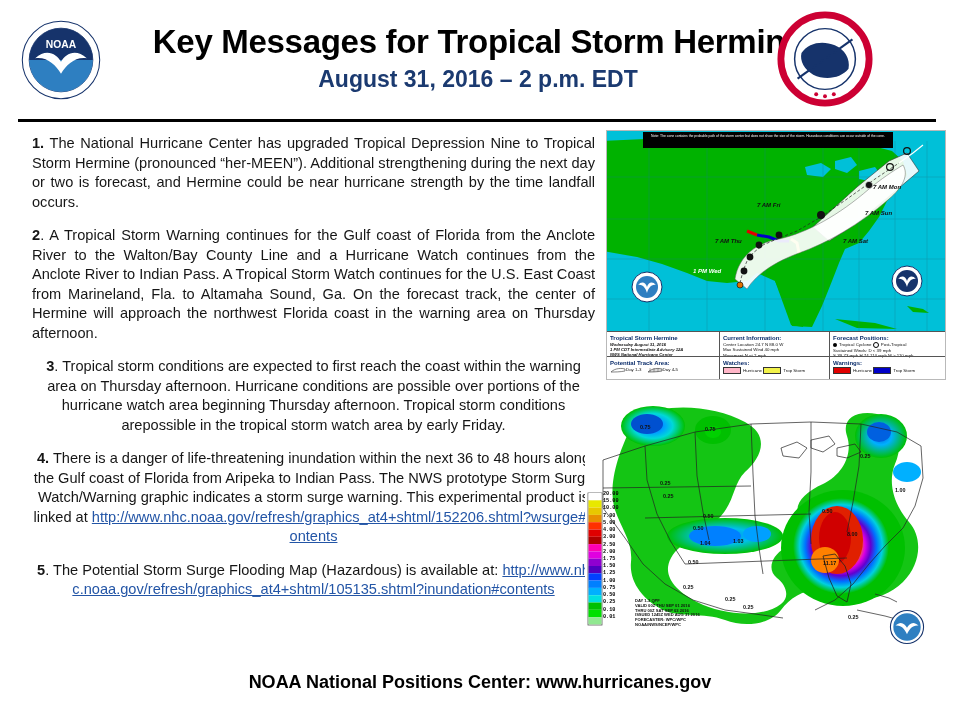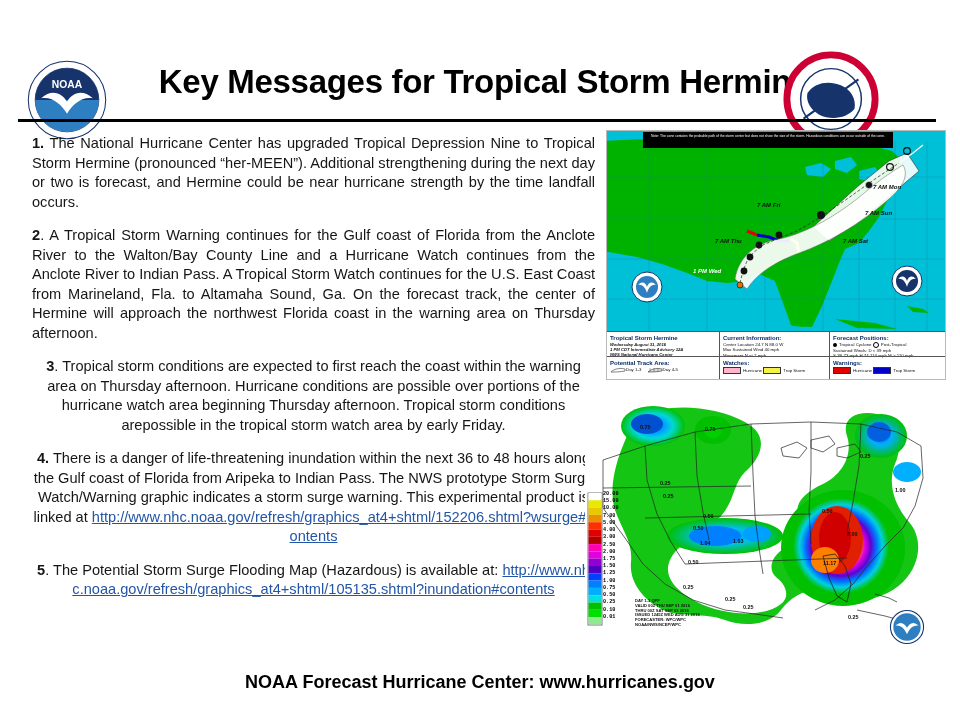--- a/index.html
+++ b/index.html
@@ -13,24 +13,23 @@
     height: 720px;
     overflow: hidden;
     font-family: "Liberation Sans", sans-serif;
     color: #000;
     position: relative;
   }
 
   
   .header {
     position: absolute;
-    left: 6px; top: 0;
+    left: 0; top: 0;
     width: 886px;
     height: 118px;
-    margin-top: 40px;
   }
   .logo-noaa {
     position: absolute;
     left: 18px; top: 14px;
     width: 86px; height: 92px;
   }
   .logo-nws {
     position: absolute;
     right: 12px; top: 10px;
     width: 98px; height: 98px;
@@ -207,20 +206,21 @@
     <circle cx="50" cy="50" r="45" fill="none" stroke="#16336b" stroke-width="1.2"></circle>
     <circle cx="50" cy="50" r="37" fill="none" stroke="#16336b" stroke-width="1"></circle>
     <path d="M13,50 a37,37 0 0 0 74,0 z" fill="#2e7fc1"></path>
     <path d="M13,50 a37,37 0 0 1 74,0 z" fill="#16336b"></path>
     <path d="M20,48 C33,36 45,43 50,52 C55,43 67,36 80,48 C66,46 56,56 50,66 C44,56 34,46 20,48 Z" fill="#ffffff"></path>
     <text x="50" y="36" font-family="Liberation Sans, sans-serif" font-size="12" font-weight="bold" fill="#ffffff" text-anchor="middle">NOAA</text>
   </svg>
 
   <div class="header-text">
     <div class="title-main">Key Messages for Tropical Storm Hermine</div>
+    <div class="title-sub">August 31, 2016 – 2 p.m. EDT</div>
   </div>
 
   <svg class="logo-nws" viewBox="0 0 100 100">
     <circle cx="50" cy="50" r="46" fill="#ffffff"></circle>
     <circle cx="50" cy="50" r="45" fill="none" stroke="#cc0033" stroke-width="7"></circle>
     <circle cx="50" cy="50" r="31" fill="#ffffff" stroke="#16336b" stroke-width="1.5"></circle>
     <path d="M26,44 C33,33 48,31 60,36 C70,40 76,50 74,60 C66,70 50,72 38,66 C29,61 24,52 26,44 Z" fill="#16336b"></path>
     <path d="M22,70 L78,30" stroke="#16336b" stroke-width="2.2" fill="none"></path>
     <g fill="#cc0033">
       <circle cx="41" cy="86" r="2"></circle>
@@ -558,13 +558,13 @@
       <span class="contour-label" style="left: 263px; top: 226px;">0.25</span>
     </div>
 
   <svg class="qpf-noaa-badge" viewBox="0 0 100 100">
     <circle cx="50" cy="50" r="46" fill="#ffffff" stroke="#16336b" stroke-width="3"></circle>
     <circle cx="50" cy="50" r="38" fill="#2e7fc1"></circle>
     <path d="M18,46 C32,32 44,40 50,52 C56,40 68,32 82,46 C66,44 56,56 50,70 C44,56 34,44 18,46 Z" fill="#ffffff"></path>
   </svg>
 </div>
 
-<div class="footer">NOAA Forecast Hurricane Center: www.hurricanes.gov</div>
+<div class="footer">NOAA National Positions Center: www.hurricanes.gov</div>
 
 </body></html>

